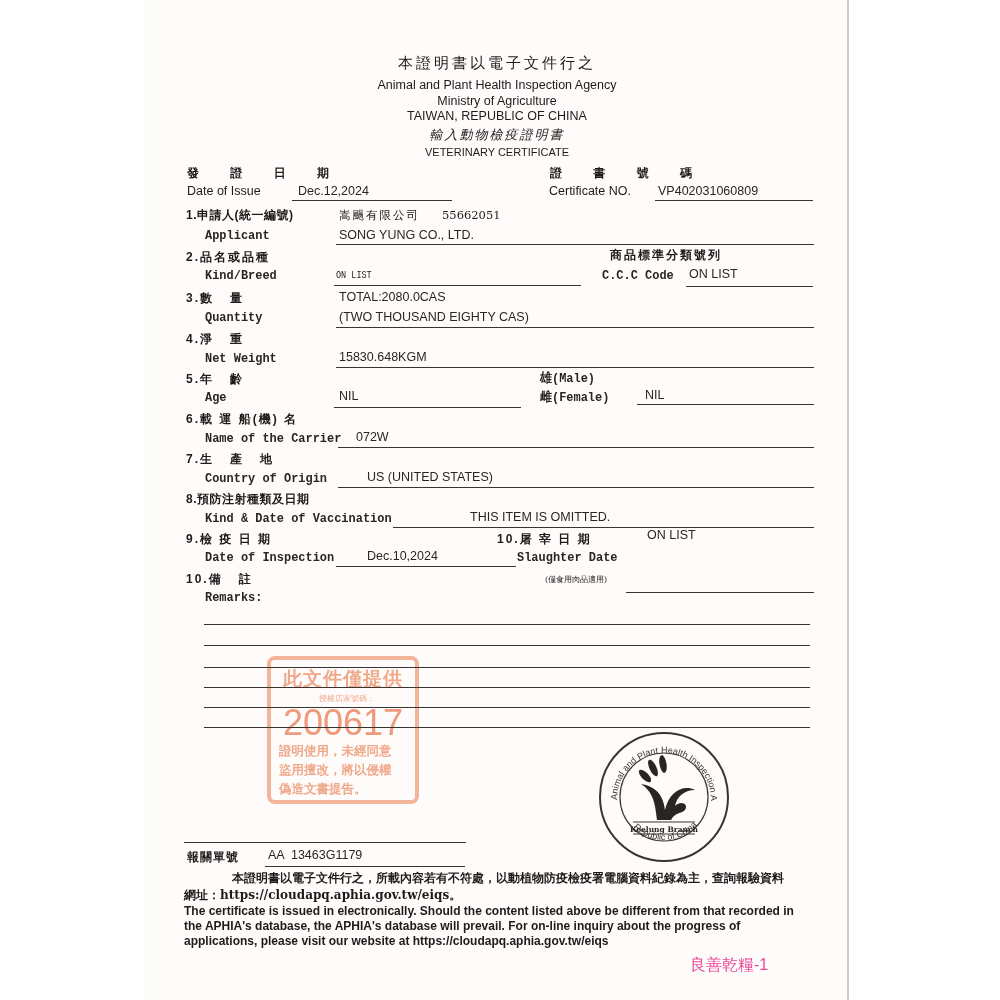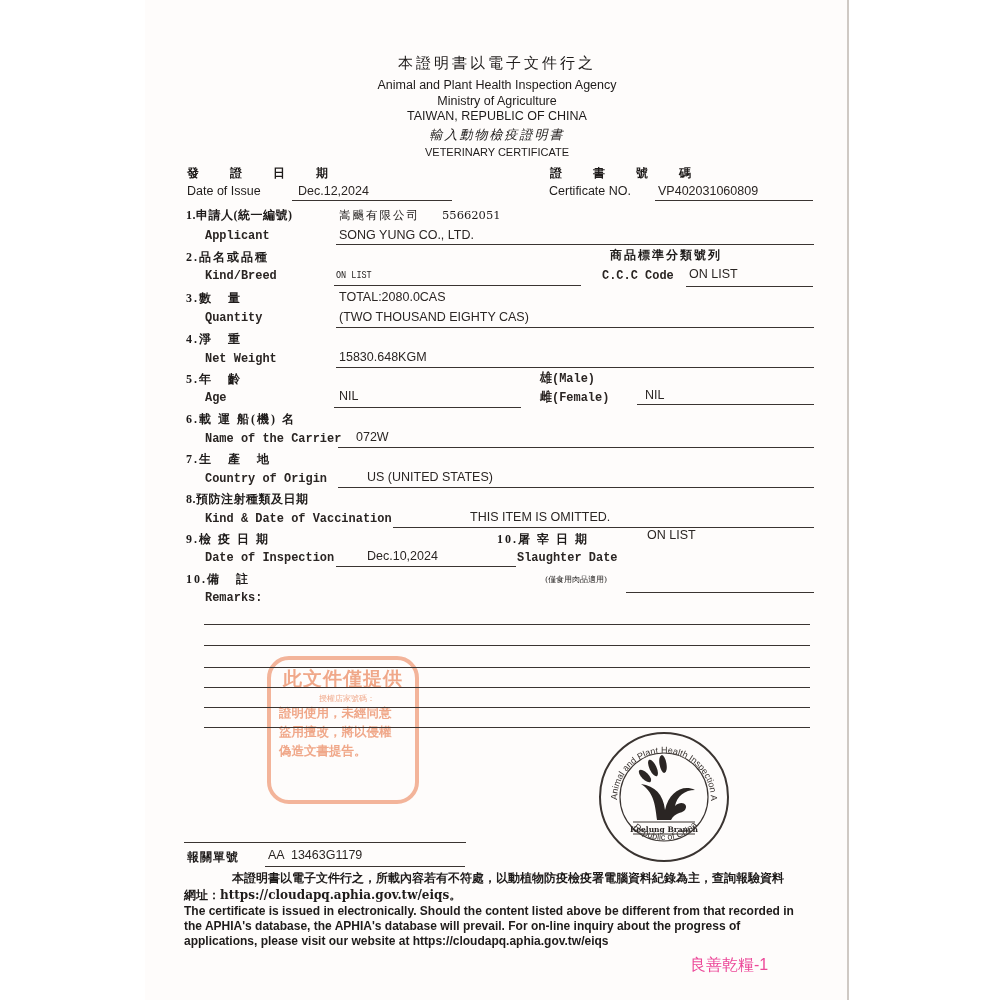--- a/index.html
+++ b/index.html
@@ -6,33 +6,33 @@
     html, body { width: 1000px; height: 1000px; background: #ffffff; overflow: hidden; }
     body { position: relative; font-family: "Liberation Sans", sans-serif; color: #1e1b1a; }
 
     .page {
       position: absolute; left: 145px; top: 0; width: 704px; height: 1000px;
       background: #fefcfb; border-right: 2px solid #cfc9c4;
     }
     .abs { position: absolute; white-space: nowrap; }
     .serif { font-family: "DejaVu Serif", "Liberation Serif", serif; }
     .mono { font-family: "Liberation Mono", "DejaVu Sans Mono", monospace; }
-    .zh { font-family: Liberation Serif, serif; font-weight: bold; letter-spacing: 2px; }
+    .zh { font-family: Liberation Sans, sans-serif; font-weight: bold; letter-spacing: 2px; }
     .zhw { letter-spacing: 14px; }
     .lbl { font-family: "Liberation Mono", "DejaVu Sans Mono", monospace; font-weight: bold; font-size: 13px; color: #2a2523; transform: scaleX(0.92); transform-origin: left; }
     .val { font-size: 12.5px; color: #2a2523; }
     .hr { position: absolute; height: 0; border-top: 1.5px solid #3a3431; }
 
     .hdr { text-align: center; width: 100%; left: 0; }
     .hdr-zh { font-size: 15px; top: 55px; letter-spacing: 3px; }
     .hdr-en { font-size: 12.5px; }
 
     .stamp {
       position: absolute; left: 267px; top: 656px; width: 152px; height: 148px;
-      border: 4px solid #f3b49a; border-radius: 22px; color: #f0a88a; text-align: center;
+      border: 4px solid #f3b49a; border-radius: 8px; color: #f0a88a; text-align: center;
       background: rgba(255,255,255,0.0);
     }
     .stamp .t1 { font-size: 19px; font-weight: bold; margin-top: 6px; letter-spacing: 1px; }
     .stamp .t2 { font-size: 8px; text-align: center; padding-left: 8px; margin-top: 1px; }
     .stamp .t3 { font-size: 36px; line-height: 38px; color: #ee9a7c; letter-spacing: 0px; }
     .stamp .t4 { font-size: 12.5px; font-weight: bold; line-height: 19px; text-align: left; padding-left: 8px; }
 
     .seal {
       position: absolute; left: 597px; top: 730px; width: 134px; height: 134px;
     }
@@ -122,20 +122,21 @@
 <div class="abs lbl" style="left:517px;top:550px;">Slaughter Date</div>
 
 <div class="abs zh" style="left:186px;top:571px;font-size:12px;white-space:pre;">10.備   註</div>
 <div class="abs serif" style="left:545px;top:574px;font-size:8px;">(僅食用肉品適用)</div>
 <div class="hr" style="left:626px;top:592px;width:188px;"></div>
 <div class="abs lbl" style="left:205px;top:590px;">Remarks:</div>
 
 <div class="stamp">
   <div class="t1">此文件僅提供</div>
   <div class="t2">授權店家號碼：</div>
+  <div class="t3">200617</div>
   <div class="t4">證明使用，未經同意</div>
   <div class="t4">盜用擅改，將以侵權</div>
   <div class="t4">偽造文書提告。</div>
 </div>
 
 <div class="hr" style="left:204px;top:624px;width:606px;"></div>
 <div class="hr" style="left:204px;top:645px;width:606px;"></div>
 <div class="hr" style="left:204px;top:667px;width:606px;"></div>
 <div class="hr" style="left:204px;top:687px;width:606px;"></div>
 <div class="hr" style="left:204px;top:707px;width:606px;"></div>

